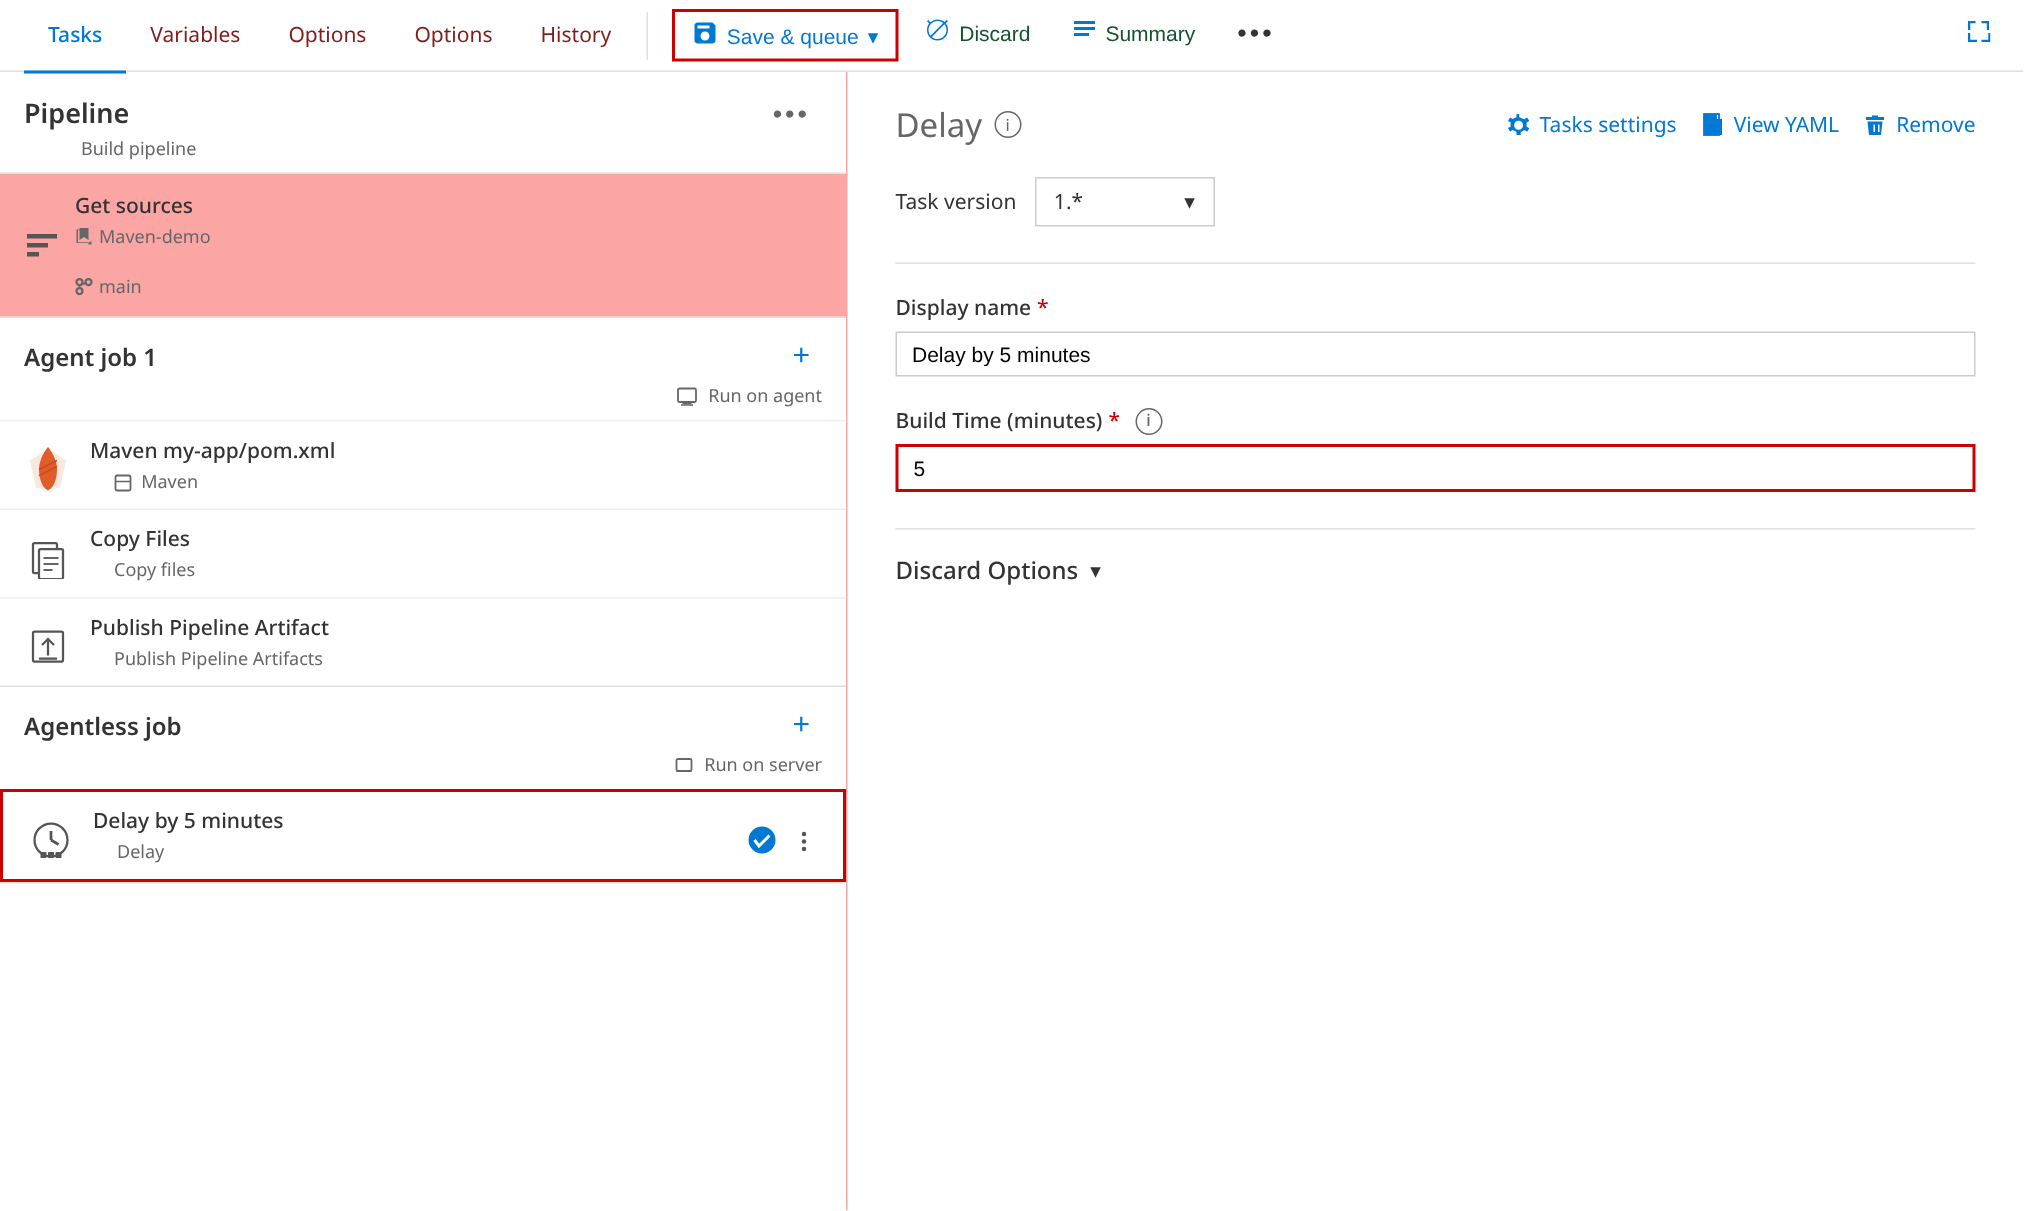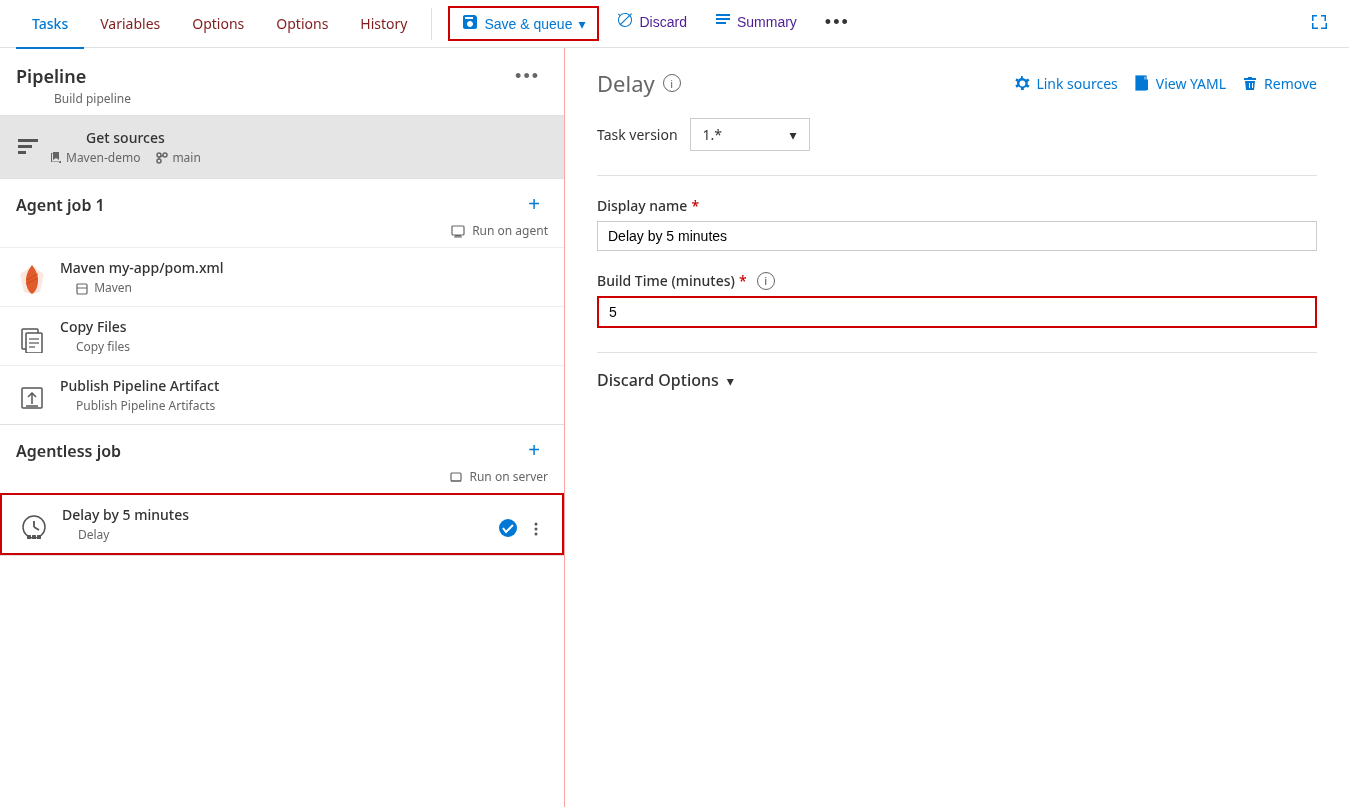--- a/index.html
+++ b/index.html
@@ -50,21 +50,21 @@
       cursor: pointer;
       font-size: 14px;
       font-weight: 500;
     }
     .nav-btn {
       display: flex;
       align-items: center;
       gap: 6px;
       background: none;
       border: none;
-      color: #4c1d95;
+      color: #14532d;
       cursor: pointer;
       font-size: 14px;
       padding: 6px 10px;
     }
     .expand-btn {
       margin-left: auto;
       background: none;
       border: none;
       cursor: pointer;
       color: #0078d4;
@@ -116,39 +116,39 @@
 
     .section {
       border-bottom: 1px solid #e0e0e0;
     }
 
     .get-sources-item {
       display: flex;
       align-items: center;
       gap: 10px;
       padding: 12px 16px;
-      background: #e5e5e5;
-      text-align: center;
+      background: #fca5a5;
     }
     .get-sources-icon {
       display: flex;
       align-items: center;
       justify-content: center;
       width: 24px;
       height: 24px;
       color: #555;
     }
     .get-sources-text .title {
       font-size: 14px;
       font-weight: 500;
     }
     .get-sources-meta {
       display: flex;
       gap: 16px;
       margin-top: 2px;
+      flex-direction: column;
     }
     .meta-item {
       display: flex;
       align-items: center;
       gap: 4px;
       font-size: 12px;
       color: #666;
     }
 
     .job-header {
@@ -558,21 +558,21 @@
     <div class="task-header-row">
       <div class="task-header-left">
         <span class="task-header-title">Delay</span>
         <span class="info-circle">i</span>
       </div>
       <div class="task-header-actions">
         <a class="action-link">
           <svg width="16" height="16" viewBox="0 0 16 16" fill="#0078d4">
               <path d="M7 1v2.1C6.1 3.4 5.3 3.8 4.6 4.4L2.7 3.3 1.3 5.6l1.9 1.1c-.1.4-.2.9-.2 1.3s.1.9.2 1.3L1.3 10.4l1.4 2.3 1.9-1.1c.7.6 1.5 1 2.4 1.2V15h2.8v-2.1c.9-.2 1.7-.6 2.4-1.2l1.9 1.1 1.4-2.3-1.9-1.1c.1-.4.2-.9.2-1.3s-.1-.9-.2-1.3l1.9-1.1-1.4-2.3-1.9 1.1C10.5 3.8 9.7 3.4 8.8 3.1V1H7zm1.4 4.5c1.7 0 3 1.3 3 3s-1.3 3-3 3-3-1.3-3-3 1.3-3 3-3z"></path>
             </svg>
-          <span>Link sources</span>
+          <span>Tasks settings</span>
         </a>
         <a class="action-link">
           <svg width="16" height="16" viewBox="0 0 16 16" fill="#0078d4">
               <path d="M2 1h8l4 4v10H2V1zm8 0v4h4M5 8h6M5 11h6M5 5h3"></path>
               <rect x="2" y="1" width="10" height="14" rx="0" fill="none" stroke="#0078d4" stroke-width="1.2"></rect>
               <path d="M10 1v4h4" fill="none" stroke="#0078d4" stroke-width="1.2"></path>
             </svg>
           <span>View YAML</span>
         </a>
         <a class="action-link">

